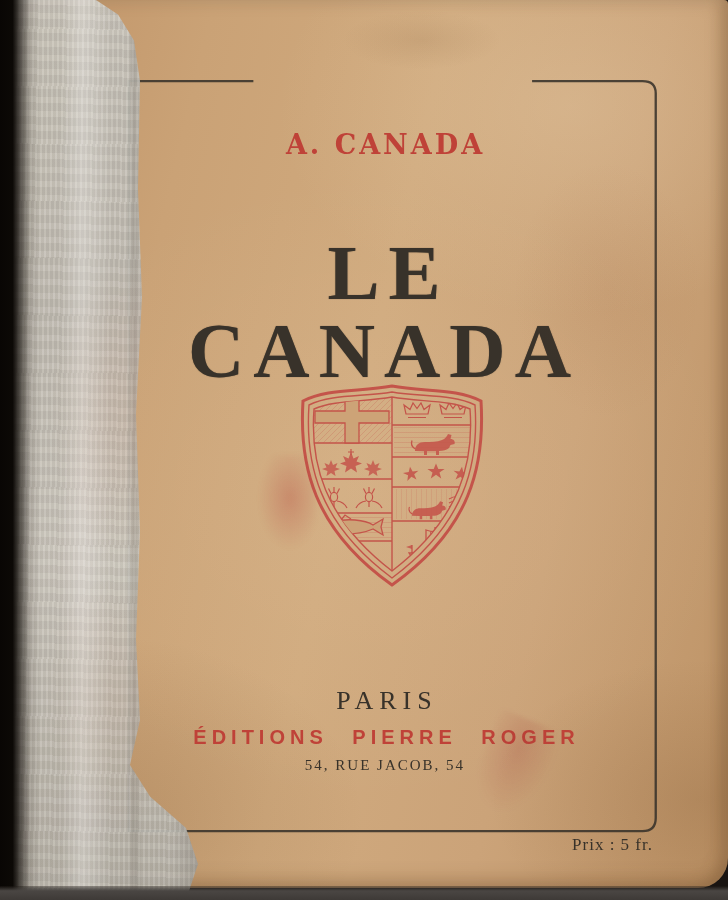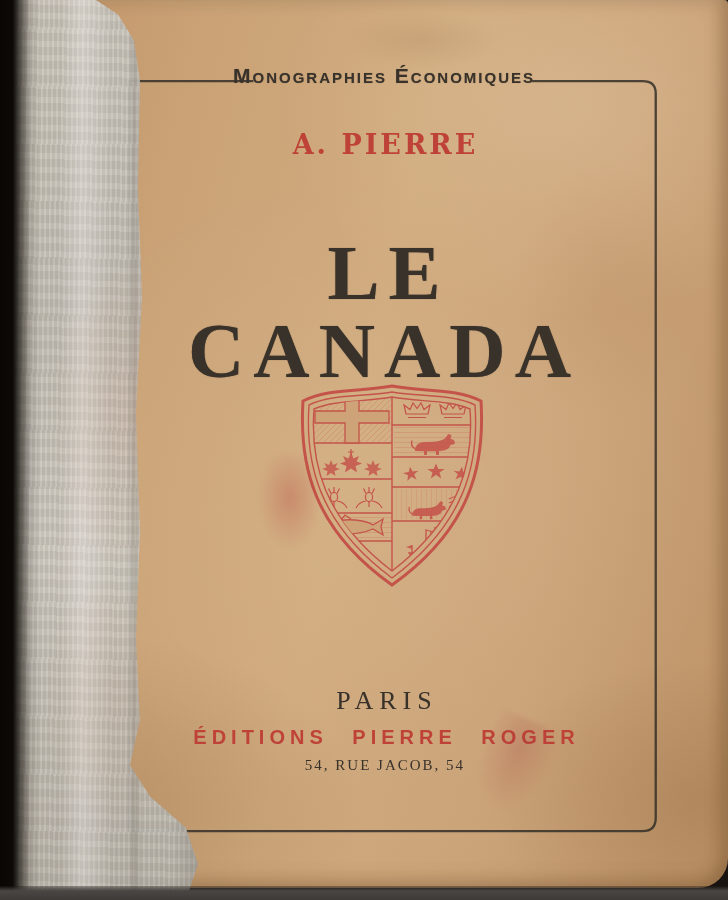--- a/index.html
+++ b/index.html
@@ -116,22 +116,21 @@
 <body>
 
 <div class="photo">
 
   <div class="paper">
 
     <svg class="frame" width="728" height="900" viewBox="12 0 716 888" aria-hidden="true">
       <path d="M524,80 H633 Q646,80 646,92 V807 Q646,820 633,820 H126 V80 H249" fill="none" stroke="var(--ink-dark,#38322a)" stroke-width="2.3" opacity="0.88"></path>
     </svg>
 
-    <div class="center series">Monographies Économiques</div>
-    <div class="center author">A. PIERRE</div>
+    <div class="center author">A. CANADA</div>
     <div class="center title">LE CANADA</div>
 
     <svg class="arms" width="206" height="218" viewBox="0 0 206 218" aria-hidden="true">
       <defs>
         <pattern id="hH" width="5" height="5" patternUnits="userSpaceOnUse">
           <path d="M0,2.5 H5" stroke="currentColor" stroke-width="0.7"></path>
         </pattern>
         <pattern id="hV" width="5" height="5" patternUnits="userSpaceOnUse">
           <path d="M2.5,0 V5" stroke="currentColor" stroke-width="0.7"></path>
         </pattern>
@@ -227,20 +226,21 @@
           <path d="M-4.5,-15.5 V-5.8 M0,-15 V-6.3 M4.5,-15.5 V-5.8" stroke-width="0.8"></path>
           <path d="M0,-20 l8,2.5 -8,2.5 Z" fill="currentColor" stroke="none" opacity="0.85"></path>
           <path d="M-30,20 q5,-3.5 10,0 t10,0 t10,0 t10,0 t10,0 M-24,24 q5,-3 10,0 t10,0 t10,0 t10,0" stroke-width="1.1"></path>
         </g>
       </g>
     </svg>
 
     <div class="center city">PARIS</div>
     <div class="center publisher">ÉDITIONS PIERRE ROGER</div>
     <div class="center address">54, RUE JACOB, 54</div>
+    <div class="price">Prix : 5 fr.</div>
 
     <div class="stain stain-shield"></div>
     <div class="stain stain-publisher"></div>
     <div class="stain stain-right"></div>
     <div class="stain stain-top"></div>
   </div>
 
   <div class="tape"></div>
   <div class="edge-left"></div>
   <div class="edge-bottom"></div>

